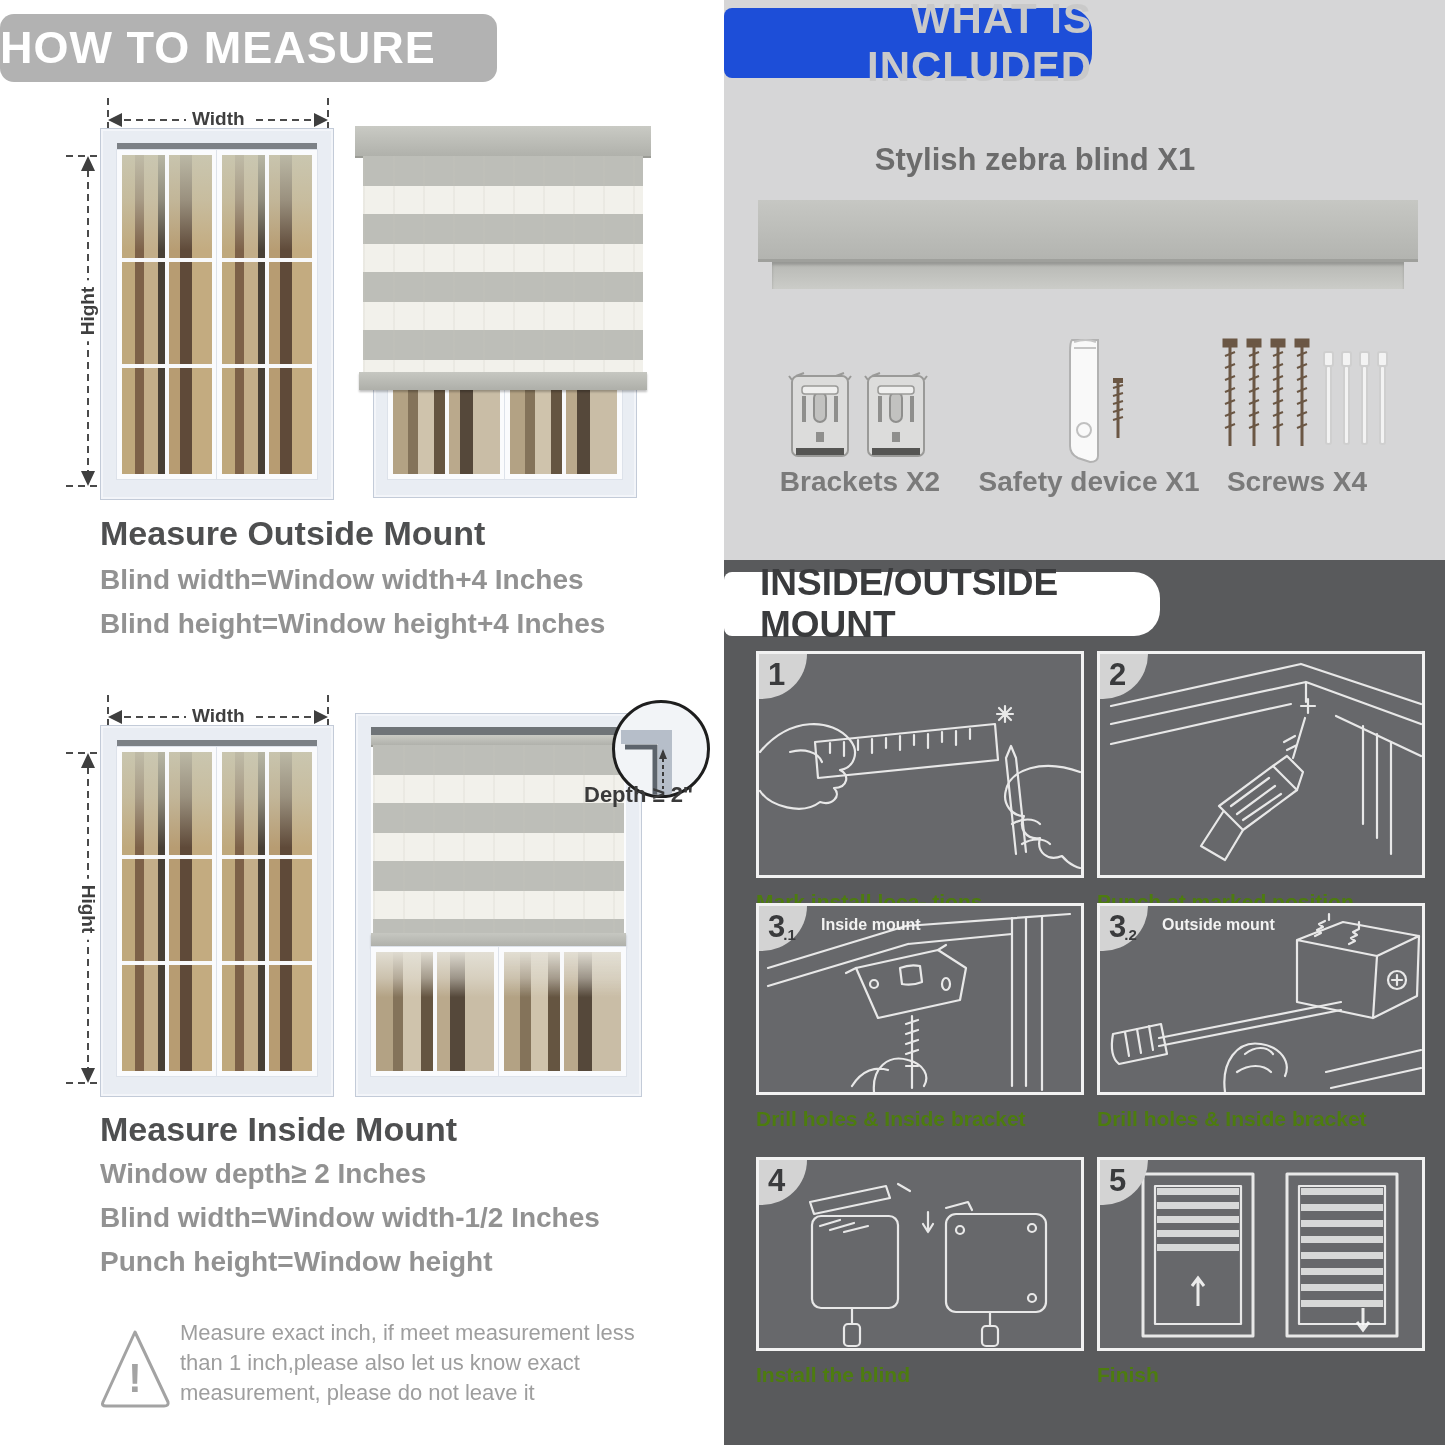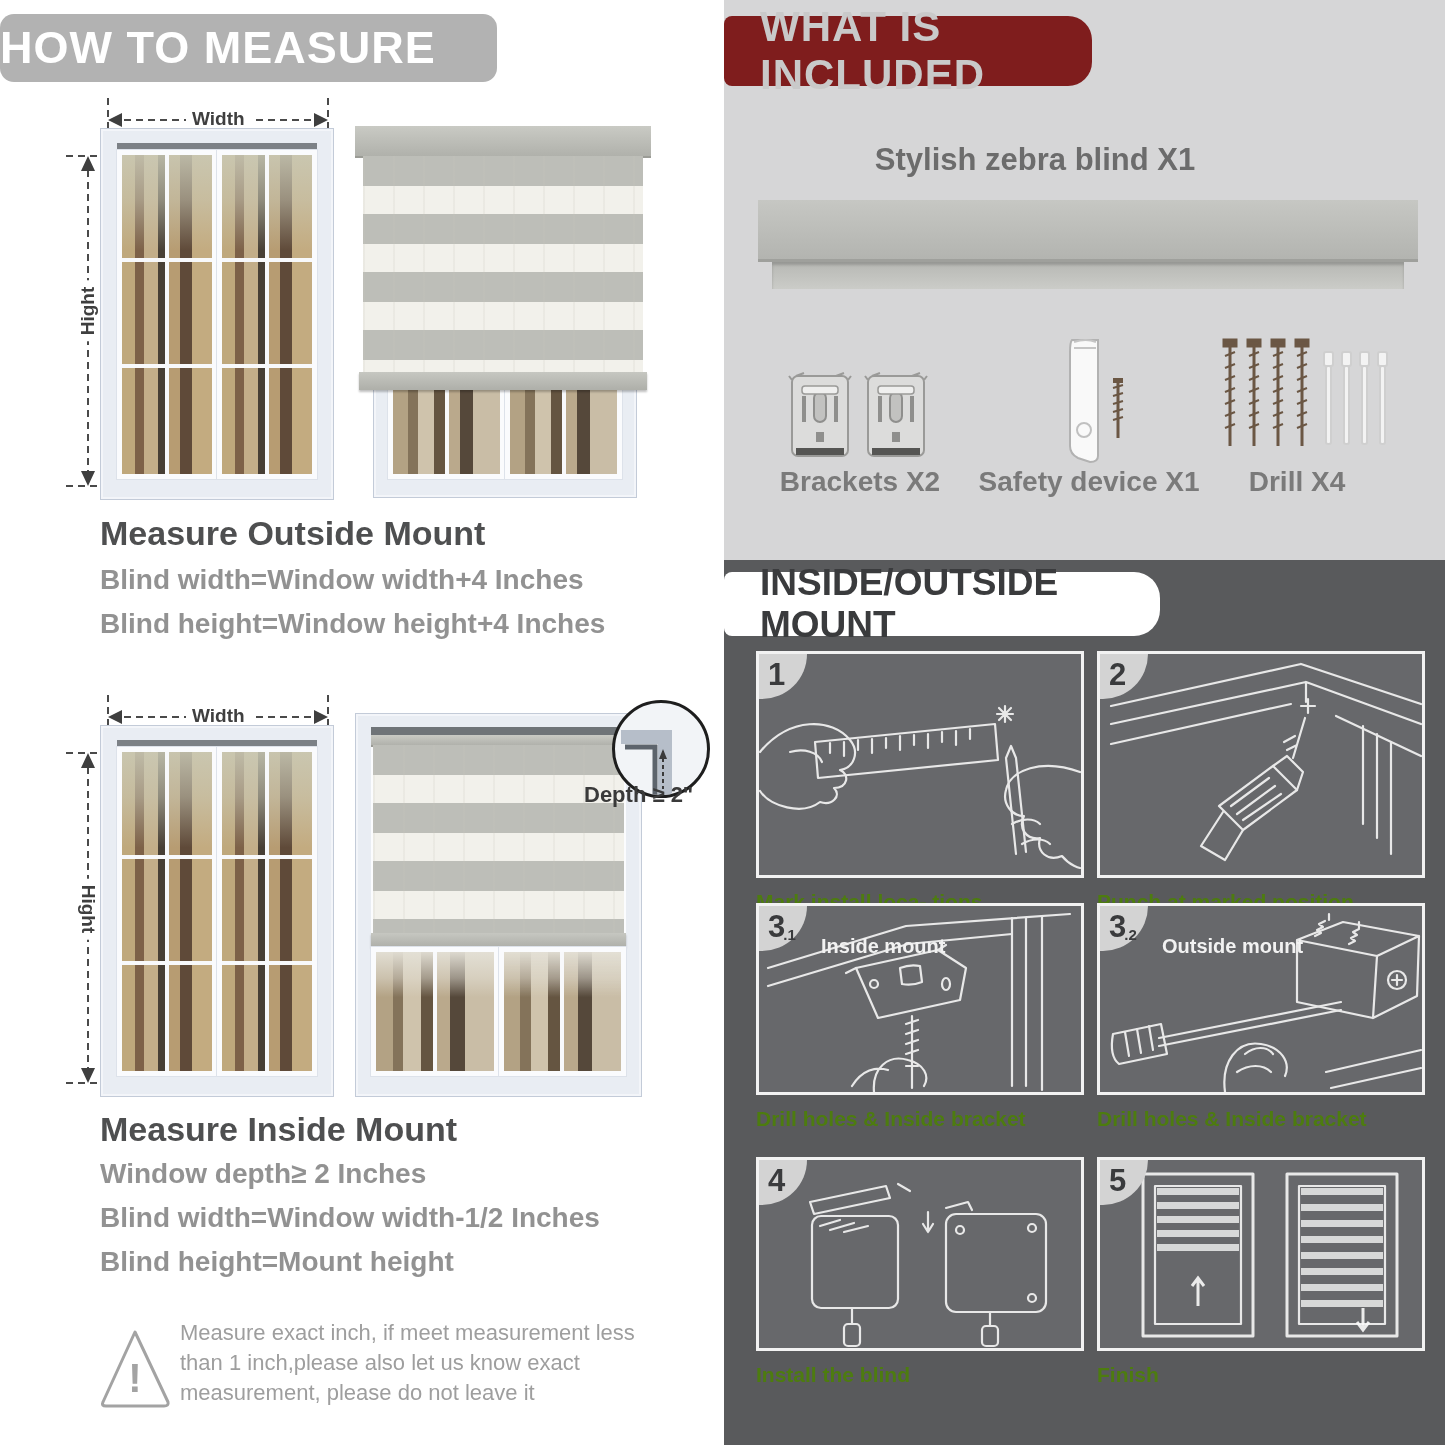--- a/index.html
+++ b/index.html
@@ -37,38 +37,38 @@
       repeating-linear-gradient(90deg, rgba(200,198,188,.18) 0 2px, rgba(255,255,255,0) 2px 30px),
       repeating-linear-gradient(180deg,#bdbeb8 0px,#bdbeb8 30px,#f2f1eb 30px,#f2f1eb 58px);}
   .botrail{background:linear-gradient(180deg,#c6c7c1,#aeafa9);box-shadow:0 2px 2px rgba(0,0,0,.25);}
 
   .dim-label{font-weight:bold;font-size:19px;color:#3f3f3f;background:#ffffff;padding:0 6px;}
   .depth-label{font-weight:bold;font-size:22px;color:#3a3a3a;}
   .warn-text{font-size:22px;color:#9e9e9e;line-height:30px;}
 
   
   .wii-panel{left:724px;top:0;width:721px;height:560px;background:#d6d6d7;}
-  .wii-head{left:724px;top:16px;width:368px;height:70px;background:#7f1d1d;border-radius:8px 24px 24px 8px;
-            display:flex;align-items:center;}
+  .wii-head{left:724px;top:8px;width:368px;height:70px;background:#1d4ed8;border-radius:8px 24px 24px 8px;
+            display:flex;align-items:center;text-align:right;}
   .wii-head span{color:#c9c9c9;font-weight:bold;font-size:42px;letter-spacing:1px;padding-left:36px;}
   .stylish{left:724px;top:142px;width:622px;text-align:center;font-weight:bold;font-size:31px;color:#6c6c6c;}
   .item-label{font-weight:bold;font-size:28px;color:#7a7a7a;text-align:center;}
 
   .dark-section{left:724px;top:560px;width:721px;height:885px;background:#595a5c;}
   .iom-head{left:724px;top:572px;width:436px;height:64px;background:#ffffff;border-radius:8px 26px 26px 8px;
             display:flex;align-items:center;}
   .iom-head span{color:#3a3b3d;font-weight:bold;font-size:37px;padding-left:36px;}
 
   .panel{position:absolute;width:322px;background:#67686b;border:3px solid #f2f2f2;}
   .panel svg{position:absolute;left:0;top:0;width:100%;height:100%;}
   .badge{position:absolute;left:0;top:0;width:48px;height:45px;background:#d3d3d3;border-radius:0 0 48px 0;
          color:#3a3b3d;font-weight:bold;padding-left:9px;box-sizing:border-box;line-height:42px;}
   .badge .n{font-size:31px;}
   .badge .s{font-size:15px;position:relative;top:3px;left:-2px;}
-  .ptitle{position:absolute;left:62px;top:10px;color:#f2f2f2;font-weight:bold;font-size:20px;margin-top:19px;}
+  .ptitle{position:absolute;left:62px;top:10px;color:#f2f2f2;font-weight:bold;font-size:16px;}
   .caption{position:absolute;color:#4d7c0f;font-weight:bold;font-size:21px;}
 
   .sketch{stroke:#e8e8e8;stroke-width:2.2;fill:none;stroke-linecap:round;stroke-linejoin:round;}
 </style>
 </head>
 <body>
 
 <div class="abs h2m-bar">
   <span>HOW TO MEASURE</span>
 </div>
@@ -168,21 +168,21 @@
     <path d="M10,44 L40,44 L40,92" stroke="#5d646c" stroke-width="5" fill="none"></path>
     <line x1="48" y1="48" x2="48" y2="86" stroke="#3a3a3a" stroke-width="2" stroke-dasharray="4 3"></line>
     <polygon points="48,46 44,56 52,56" fill="#3a3a3a"></polygon>
   </svg>
 </div>
 <div class="abs depth-label" style="left:584px;top:782px;">Depth ≥ 2"</div>
 
 <div class="abs heading" style="left:100px;top:1110px;">Measure Inside Mount</div>
 <div class="abs bodyline" style="left:100px;top:1158px;">Window depth≥ 2 Inches</div>
 <div class="abs bodyline" style="left:100px;top:1202px;">Blind width=Window width-1/2 Inches</div>
-<div class="abs bodyline" style="left:100px;top:1246px;">Blind height=Mount height</div>
+<div class="abs bodyline" style="left:100px;top:1246px;">Punch height=Window height</div>
 
 <svg class="abs" style="left:98px;top:1326px;width:74px;height:84px;" viewBox="0 0 74 84">
   <path d="M37,6 L70,76 Q71,80 66,80 L8,80 Q3,80 5,76 Z" stroke="#a3a3a3" stroke-width="3" fill="none" stroke-linejoin="round"></path>
   <text x="37" y="66" text-anchor="middle" font-size="40" font-weight="bold" fill="#a3a3a3" font-family="Liberation Sans,sans-serif">!</text>
 </svg>
 <div class="abs warn-text" style="left:180px;top:1318px;width:490px;">Measure exact inch, if meet measurement less than 1 inch,please also let us know exact measurement, please do not leave it</div>
 
 <div class="abs wii-panel"></div>
 <div class="abs wii-head">
   <span>WHAT IS INCLUDED</span>
@@ -258,21 +258,21 @@
       </g>
     <g transform="translate(158,14)">
         <rect x="0" y="0" width="9" height="14" rx="2"></rect>
         <rect x="2" y="14" width="5" height="78" rx="2"></rect>
       </g>
   </g>
 </svg>
 
 <div class="abs item-label" style="left:760px;top:466px;width:200px;">Brackets X2</div>
 <div class="abs item-label" style="left:959px;top:466px;width:260px;">Safety device X1</div>
-<div class="abs item-label" style="left:1197px;top:466px;width:200px;">Drill X4</div>
+<div class="abs item-label" style="left:1197px;top:466px;width:200px;">Screws X4</div>
 
 <div class="abs dark-section"></div>
 <div class="abs iom-head">
   <span>INSIDE/OUTSIDE MOUNT</span>
 </div>
 
 <div class="panel" style="left:756px;top:651px;height:221px;">
   <svg viewBox="0 0 320 221">
     <g class="sketch">
       <path d="M55,88 L235,70 L238,106 L58,124 Z"></path>

